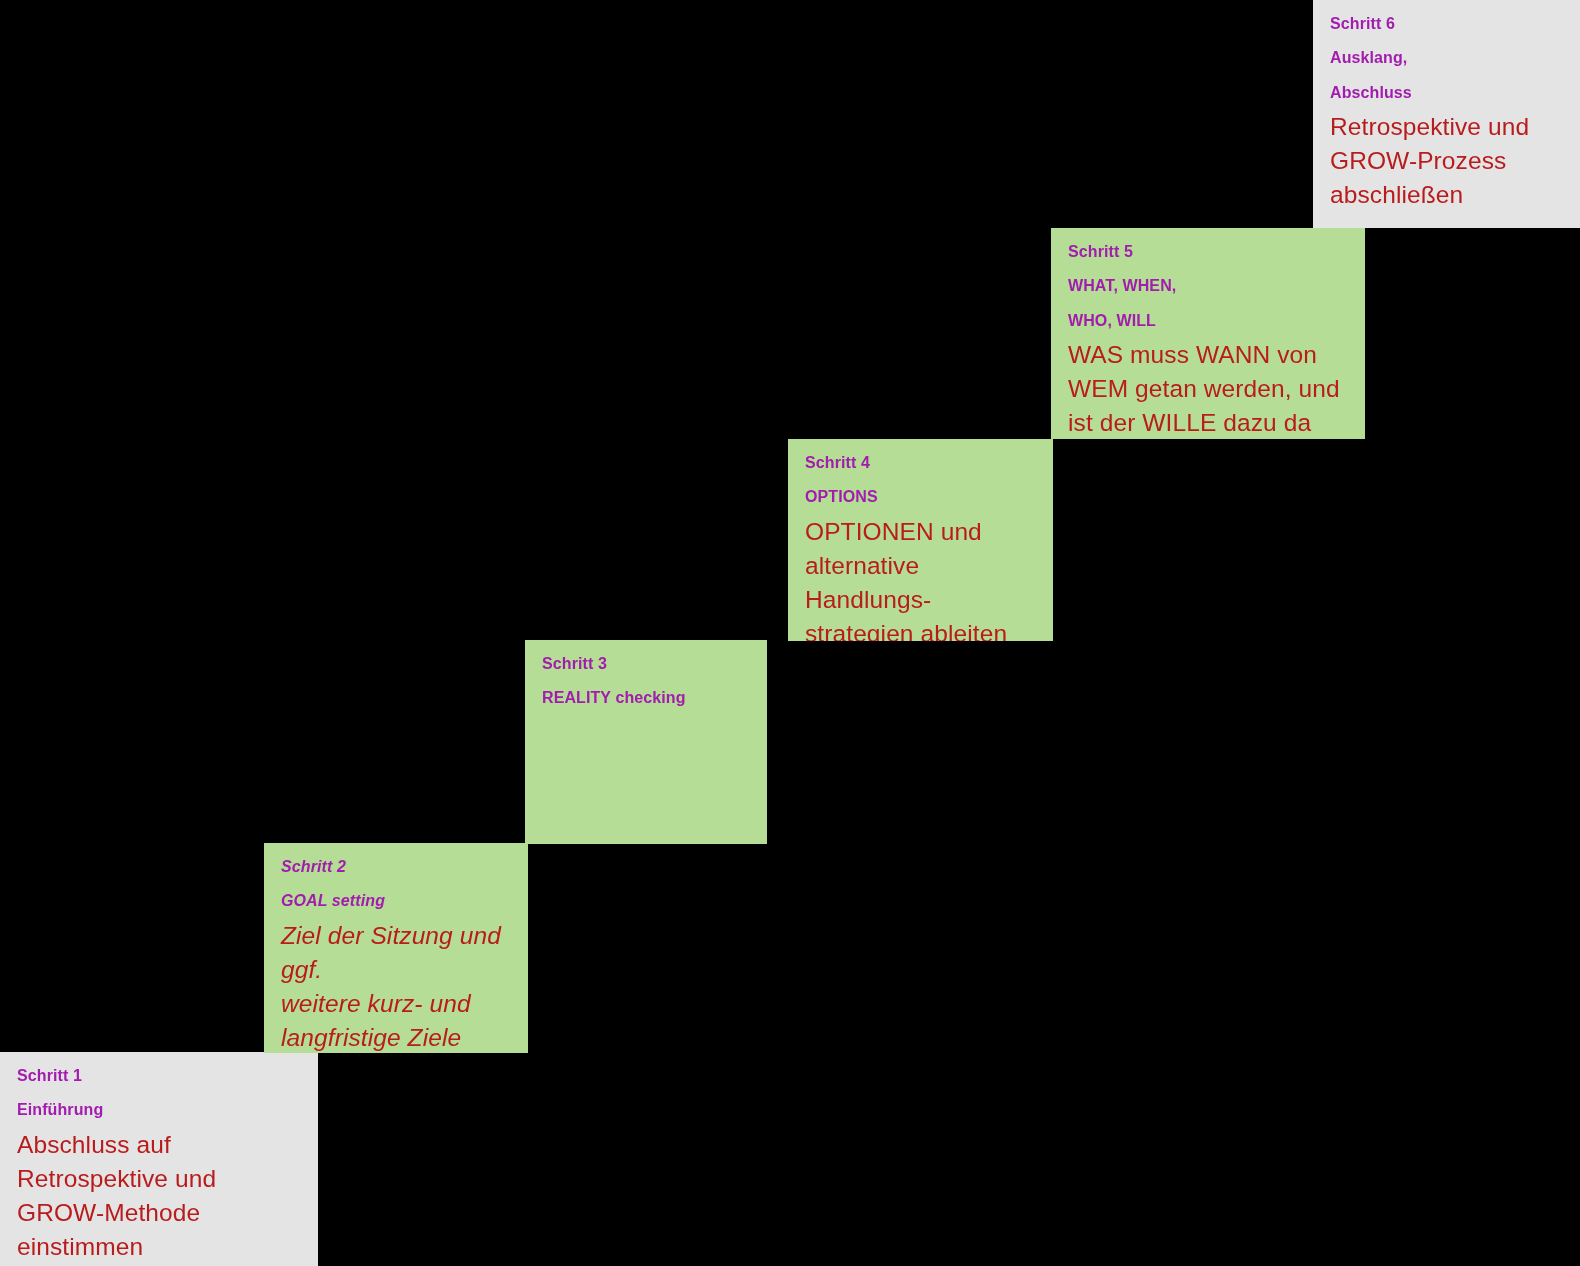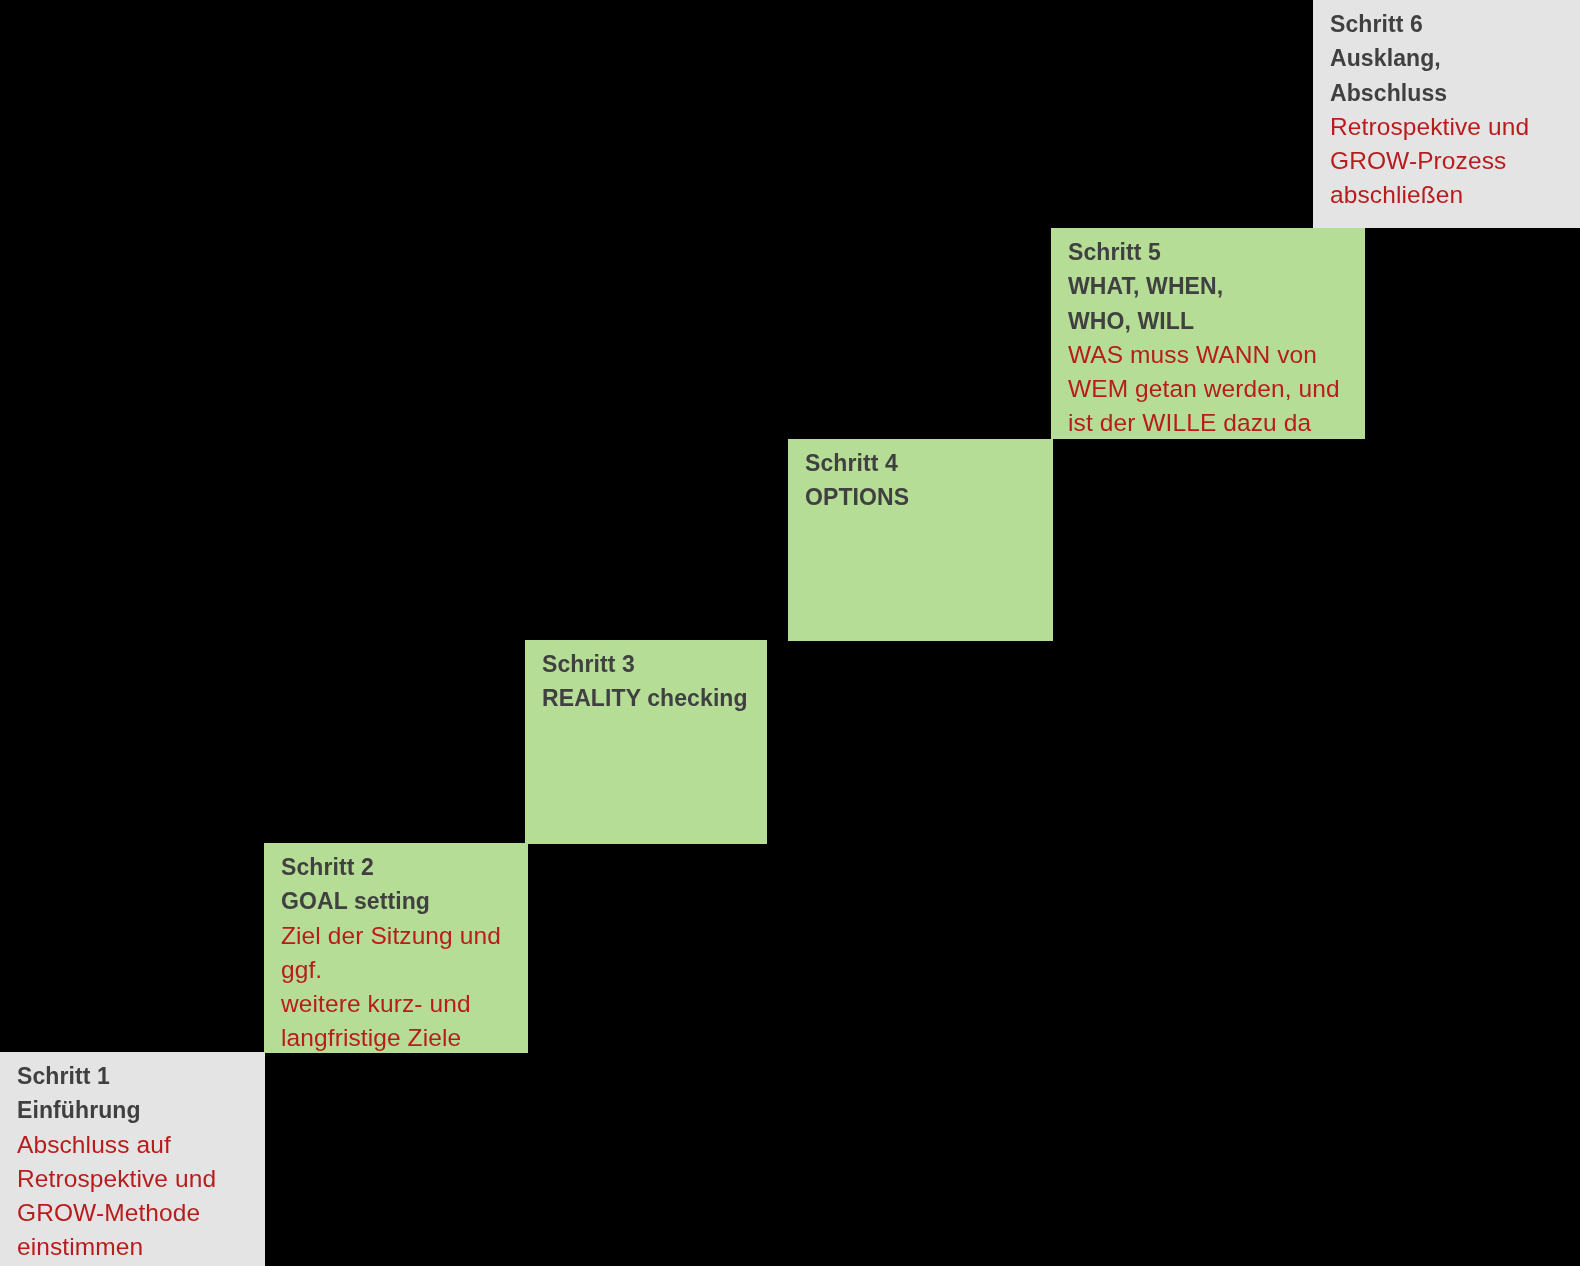--- a/index.html
+++ b/index.html
@@ -17,37 +17,37 @@
     -webkit-font-smoothing: antialiased;
   }
   .step {
     position: absolute;
     box-sizing: border-box;
     padding: 7px 16px 0 17px;
     overflow: hidden;
   }
   .step .title {
     font-weight: bold;
-    font-size: 23px;
+    font-size: 16px;
     line-height: 34.3px;
-    color: #404040;
+    color: #a21caf;
     white-space: pre-line;
     letter-spacing: 0.1px;
   }
   .step .body {
     font-weight: normal;
     font-size: 24.5px;
     line-height: 34.3px;
     color: #b91c1c;
     white-space: pre-line;
     letter-spacing: 0.1px;
   }
   
-  #step-1 { left: 0px;    top: 1052px; width: 265px; height: 214px; }
-  #step-2 { left: 264px;  top: 843px;  width: 264px; height: 210px; }
+  #step-1 { left: 0px;    top: 1052px; width: 318px; height: 214px; }
+  #step-2 { left: 264px;  top: 843px;  width: 264px; height: 210px; font-style: italic; }
   #step-3 { left: 525px;  top: 640px;  width: 242px; height: 204px; }
   #step-4 { left: 788px;  top: 439px;  width: 265px; height: 202px; }
   #step-5 { left: 1051px; top: 228px;  width: 314px; height: 211px; }
   #step-6 { left: 1313px; top: 0px;    width: 267px; height: 228px; }
 </style>
 </head>
 <body>
 
 <div id="canvas">
 
@@ -70,20 +70,23 @@
   </div>
 
   <div class="step" id="step-3" style="background: rgb(181, 221, 149);">
     <div class="title"><span>Schritt 3</span>
 <span>REALITY checking</span></div>
   </div>
 
   <div class="step" id="step-4" style="background: rgb(181, 221, 149);">
     <div class="title"><span>Schritt 4</span>
 <span>OPTIONS</span></div>
+    <div class="body">OPTIONEN und
+alternative  Handlungs-
+strategien  ableiten</div>
   </div>
 
   <div class="step" id="step-5" style="background: rgb(181, 221, 149);">
     <div class="title"><span>Schritt 5</span>
 <span>WHAT, WHEN,
 WHO, WILL</span></div>
     <div class="body">WAS muss WANN von
 WEM getan werden, und
 ist der WILLE dazu da</div>
   </div>

